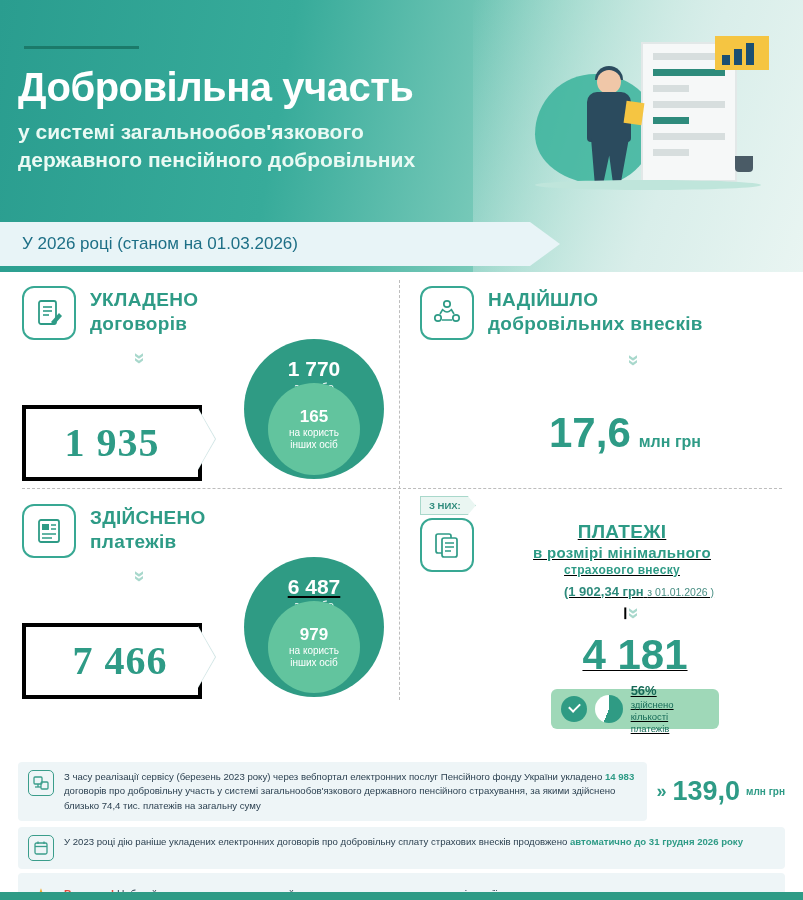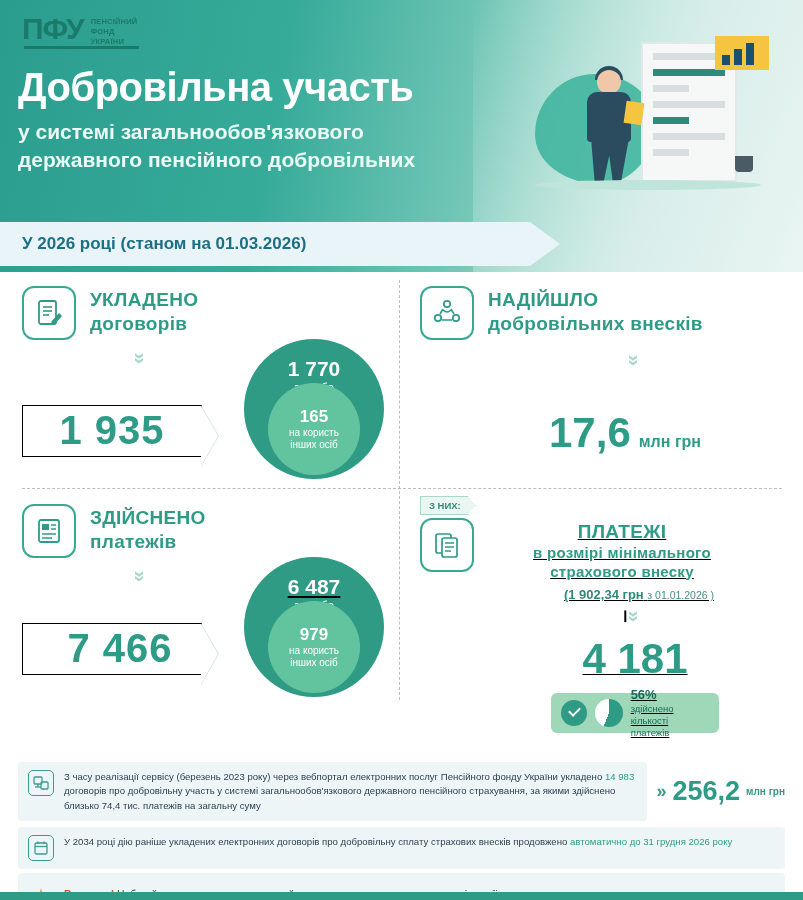--- a/index.html
+++ b/index.html
@@ -50,21 +50,21 @@
     margin-top: 10px;
     font-size: 21px; font-weight: bold; color: #eafaf4; line-height: 1.35;
   }
   .date-band {
     position: absolute; left: 0; top: 222px; width: 560px; height: 44px;
     background: #e8f4f7;
     display: flex; align-items: center;
     clip-path: polygon(0 0, 530px 0, 560px 50%, 530px 100%, 0 100%);
   }
   .date-band span {
-    margin-left: 22px; font-size: 17px; font-weight: bold; color: #1d6f86;
+    margin-left: 22px; font-size: 17px; font-weight: normal; color: #1d6f86;
   }
 
   
   .illus { position: absolute; right: 34px; top: 28px; width: 240px; height: 170px; }
   .ill-blob {
     position: absolute; left: 6px; top: 46px; width: 120px; height: 110px;
     background: #3ab39b; border-radius: 50% 50% 45% 55%/ 55% 45% 55% 45%;
     opacity: .85;
   }
   .ill-board {
@@ -144,23 +144,24 @@
   .q-title {
     padding-top: 2px;
     font-size: 19px; font-weight: bold; color: #2e9b86; line-height: 1.25;
     letter-spacing: .3px;
   }
   .q-title .l2 { display: block; }
   .chev {
     color: #a8d8cc; font-size: 21px; font-weight: bold; line-height: .6; text-align: center;
   }
   .bignum-box {
-    border: 1px solid #000000; background: #fff; height: 52px;
+    border: 4px solid #000000; background: #fff; height: 76px;
     display: flex; align-items: center; justify-content: center;
     position: relative;
+    font-family: Liberation Serif, serif;
   }
   .bignum-box::after {
     content: ""; position: absolute; right: -17px; top: 0;
     border-top: 30px solid transparent; border-bottom: 30px solid transparent;
     border-left: 17px solid #fff;
   }
   .bignum-box::before {
     content: ""; position: absolute; right: -18px; top: -1px;
     border-top: 31px solid transparent; border-bottom: 31px solid transparent;
     border-left: 18px solid #cfe4e4;
@@ -220,41 +221,37 @@
   .fnote {
     position: relative; display: flex; align-items: flex-start; gap: 10px;
     background: #eef5f7; border-radius: 4px; padding: 8px 10px;
   }
   .fnote-icon {
     width: 26px; height: 26px; flex: 0 0 auto; border-radius: 5px;
     border: 1.5px solid #3a9d8b; display: flex; align-items: center; justify-content: center;
     color: #3a9d8b; font-size: 13px;
   }
   .fnote-text { font-size: 9.6px; color: #2a3f4f; line-height: 1.5; }
-  .fnote-text .hl { color: #2e9b86; font-weight: normal; }
+  .fnote-text .hl { color: #2e9b86; font-weight: bold; }
   .f-right { display: flex; align-items: center; gap: 6px; }
   .f-right .arrows { color: #2e9b86; font-size: 18px; font-weight: bold; }
   .f-right .num { font-size: 27px; font-weight: bold; color: #2e9b86; }
   .f-right .unit { font-size: 10px; font-weight: bold; color: #2e9b86; line-height: 1.1; }
   .imp { color: #e24b3b; font-weight: bold; font-size: 10.5px; }
   .star { color: #f0a92c; font-size: 15px; }
   .footer-bar { position: absolute; left: 0; bottom: 0; width: 803px; height: 8px; background: #2e9b86; }
 
   svg { display: block; }
 </style>
 </head>
 <body>
 
 <div class="header">
   <div class="header-bg-light"></div>
 
-  <div class="logo">
-    <div class="logo-mark">ПФУ</div>
-    <div class="logo-sub">ПЕНСІЙНИЙ<br>ФОНД<br>УКРАЇНИ</div>
-  </div>
   <div class="logo-rule"></div>
 
   <div class="title-band">
     <div class="title-main">Добровільна участь</div>
     <div class="title-sub">
       <span>у системі загальнообов'язкового</span><br>
       <span>державного пенсійного добровільних</span>
     </div>
   </div>
 
@@ -400,21 +397,21 @@
           <rect x="4" y="4" width="15" height="19" rx="2" fill="none" stroke="#2e9b86" stroke-width="1.7"></rect>
           <rect x="10" y="8" width="15" height="19" rx="2" fill="#fff" stroke="#2e9b86" stroke-width="1.7"></rect>
           <line x1="13" y1="13" x2="22" y2="13" stroke="#2e9b86" stroke-width="1.5"></line>
           <line x1="13" y1="17" x2="22" y2="17" stroke="#2e9b86" stroke-width="1.5"></line>
           <line x1="13" y1="21" x2="19" y2="21" stroke="#2e9b86" stroke-width="1.5"></line>
         </svg>
       </div>
       <div class="q-title" style="text-align:center; width:268px;">
         <span>ПЛАТЕЖІ</span>
         <span class="l2" style="font-size:15px;">в розмірі мінімального</span>
-        <span class="l2" style="font-size:15px;">страхового внеску</span>
+        <span class="l2" style="font-size:12px;">страхового внеску</span>
       </div>
     </div>
 
     <div class="minpay-note" style="margin-top:6px; padding-left:68px;">
       <span>(1 902,34 грн</span>
       <span class="small">з 01.01.2026 )</span>
     </div>
 
     <div class="chev" style="margin-left:200px; margin-top:8px; transform:rotate(90deg); width:30px;">»</div>
 
@@ -447,36 +444,36 @@
           <line x1="5" y1="9" x2="5" y2="12" stroke="#3a9d8b" stroke-width="1.3"></line>
           <line x1="2" y1="12" x2="8" y2="12" stroke="#3a9d8b" stroke-width="1.3"></line>
         </svg>
       </div>
       <div class="fnote-text">
         <span>З часу реалізації сервісу (березень 2023 року) через вебпортал електронних послуг Пенсійного фонду України укладено </span><span class="hl">14 983</span><span> договорів про добровільну участь у системі загальнообов'язкового державного пенсійного страхування, за якими здійснено близько 74,4 тис. платежів на загальну суму</span>
       </div>
     </div>
     <div class="f-right">
       <span class="arrows">»</span>
-      <span class="num">256,2</span>
+      <span class="num">139,0</span>
       <span class="unit">млн грн</span>
     </div>
   </div>
 
   <div class="fnote" style="margin:6px 18px 0 18px;">
     <div class="fnote-icon">
       <svg width="16" height="16" viewBox="0 0 16 16">
         <rect x="2" y="3" width="12" height="11" rx="1.5" fill="none" stroke="#3a9d8b" stroke-width="1.3"></rect>
         <line x1="2" y1="6.5" x2="14" y2="6.5" stroke="#3a9d8b" stroke-width="1.3"></line>
         <line x1="5" y1="1.5" x2="5" y2="4" stroke="#3a9d8b" stroke-width="1.3"></line>
         <line x1="11" y1="1.5" x2="11" y2="4" stroke="#3a9d8b" stroke-width="1.3"></line>
       </svg>
     </div>
     <div class="fnote-text">
-      <span>У 2034 році дію раніше укладених електронних договорів про добровільну сплату страхових внесків продовжено </span><span class="hl">автоматично до 31 грудня 2026 року</span>
+      <span>У 2023 році дію раніше укладених електронних договорів про добровільну сплату страхових внесків продовжено </span><span class="hl">автоматично до 31 грудня 2026 року</span>
     </div>
   </div>
 
   <div class="fnote" style="margin:4px 18px 0 18px; align-items:center;">
     <div class="fnote-icon" style="border:none;">
       <span class="star">★</span>
     </div>
     <div class="fnote-text" style="font-size:10.3px; padding-top:2px;">
       <span class="imp">Важливо!</span>
       <span>Набутий у такому випадку страховий стаж враховується при призначенні пенсії.</span>

